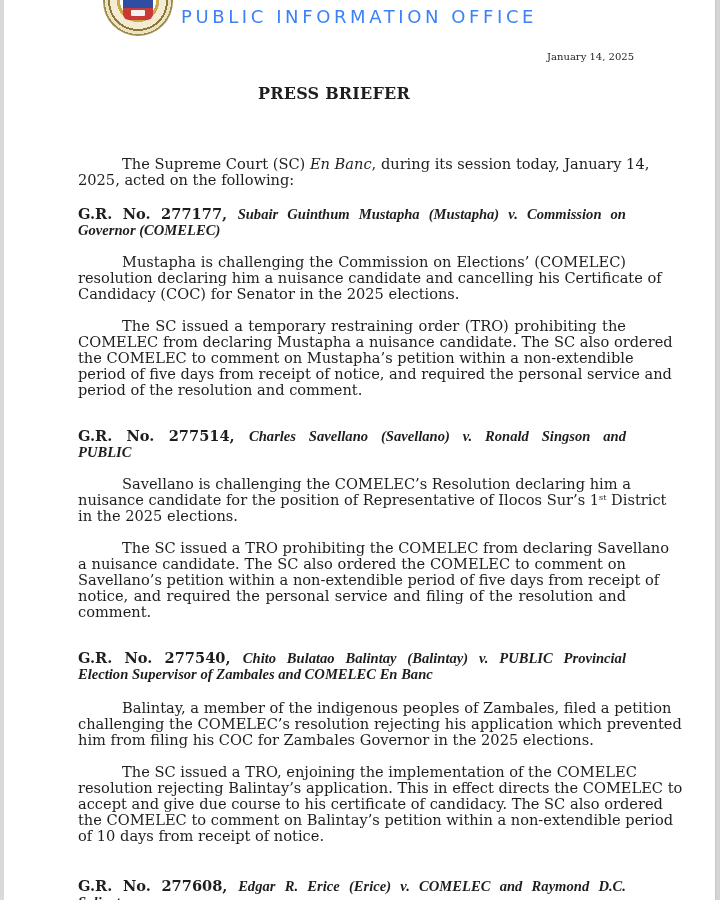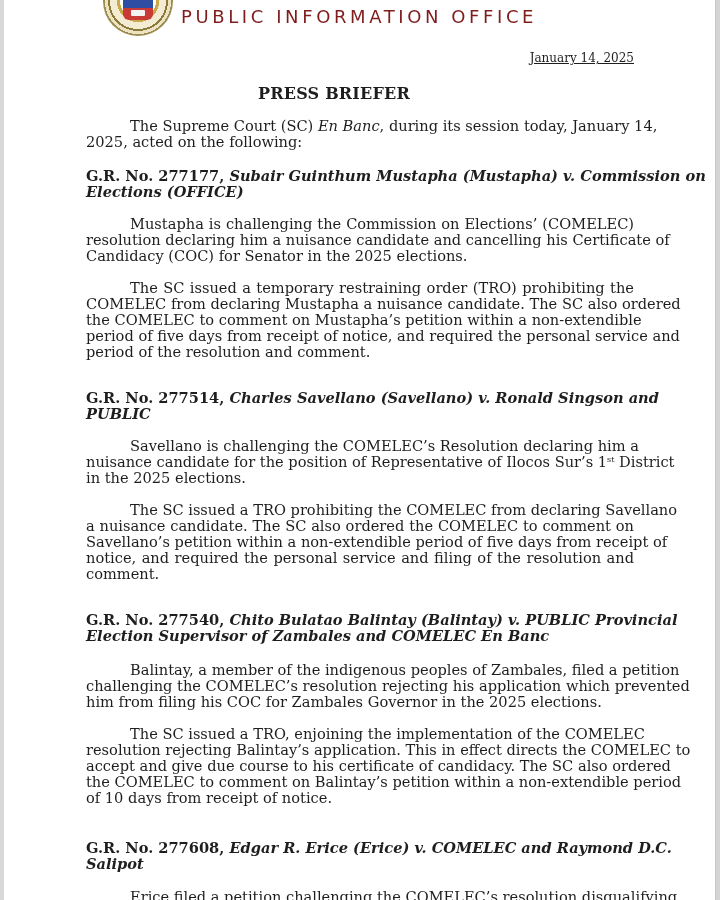--- a/index.html
+++ b/index.html
@@ -27,59 +27,59 @@
     background: linear-gradient(180deg, #2f4ea3 0 40%, #c93a36 40% 100%);
     border-radius: 0 0 6px 6px;
   }
   .seal-flag::after {
     content: ""; position: absolute; left: 8px; top: 10px; width: 14px; height: 6px;
     background: #f2f2f2; border-radius: 1px;
   }
   .agency {
     position: absolute; left: 181px; top: 6px;
     font-family: "DejaVu Sans", "Liberation Sans", sans-serif;
-    font-size: 18px; letter-spacing: 3.6px; color: #7f1d1d; font-weight: normal;
+    font-size: 18px; letter-spacing: 3.6px; color: #3b82f6; font-weight: normal;
     white-space: nowrap;
   }
   .date {
-    position: absolute; right: 86px; top: 51px; font-size: 12px; text-decoration: underline;
+    position: absolute; right: 86px; top: 51px; font-size: 10px;
   }
   .title {
     position: absolute; left: 0; width: 668px; top: 84px; text-align: center;
     font-weight: bold; font-size: 16px; letter-spacing: 0.2px;
   }
   .line {
-    position: absolute; left: 86px; width: 548px; font-size: 14.6px;
-    white-space: nowrap; line-height: 16px; height: 16px;
+    position: absolute; left: 78px; width: 548px; font-size: 14.6px;
+    white-space: nowrap; line-height: 16px; height: 16px; margin-top: 38px;
   }
   .j { text-align: justify; text-align-last: justify; }
   .ind { padding-left: 44px; width: 504px; }
   .cap { font-weight: bold; }
-  .cap i { font-style: italic; }
+  .cap i { font-style: italic; font-family: Liberation Serif, serif; }
   sup { font-size: 8px; line-height: 0; vertical-align: 5px; }
 </style>
 </head>
 <body>
 
 <div class="edge-left"></div>
 <div class="edge-right"></div>
 
 <div class="seal"></div>
 <div class="seal-flag"></div>
 
 <div class="agency">PUBLIC INFORMATION OFFICE</div>
 
 <div class="date">January 14, 2025</div>
 <div class="title">PRESS BRIEFER</div>
 
 <div class="line j ind" style="top:118px"><span>The Supreme Court (SC) </span><i>En Banc</i><span>, during its session today, January 14,</span></div>
 <div class="line" style="top:134px">2025, acted on the following:</div>
 
 <div class="line j cap" style="top:168px"><span>G.R. No. 277177,</span> <i>Subair Guinthum Mustapha (Mustapha) v. Commission on</i></div>
-<div class="line cap" style="top:184px"><i>Elections (OFFICE)</i></div>
+<div class="line cap" style="top:184px"><i>Governor (COMELEC)</i></div>
 
 <div class="line j ind" style="top:216px">Mustapha is challenging the Commission on Elections’ (COMELEC)</div>
 <div class="line j" style="top:232px">resolution declaring him a nuisance candidate and cancelling his Certificate of</div>
 <div class="line" style="top:248px">Candidacy (COC) for Senator in the 2025 elections.</div>
 
 <div class="line j ind" style="top:280px">The SC issued a temporary restraining order (TRO) prohibiting the</div>
 <div class="line j" style="top:296px">COMELEC from declaring Mustapha a nuisance candidate. The SC also ordered</div>
 <div class="line j" style="top:312px">the COMELEC to comment on Mustapha’s petition within a non-extendible</div>
 <div class="line j" style="top:328px">period of five days from receipt of notice, and required the personal service and</div>
 <div class="line" style="top:344px">period of the resolution and comment.</div>

